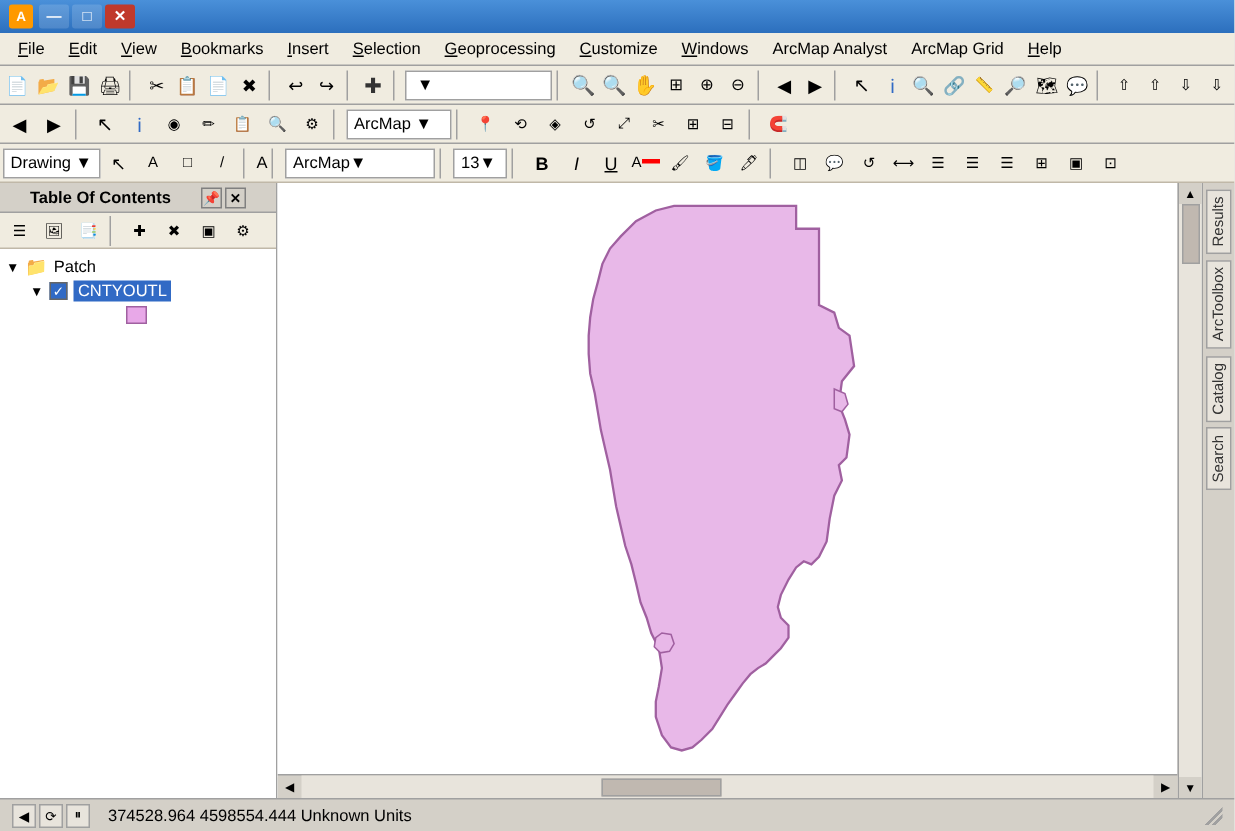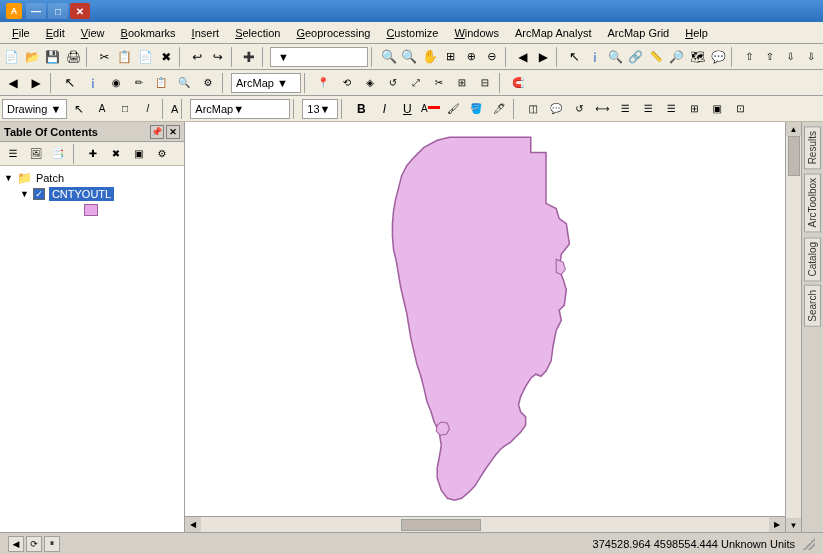--- a/index.html
+++ b/index.html
@@ -110,21 +110,21 @@
       border-right: 1px solid #a0a0a0;
       display: flex;
       flex-direction: column;
       flex-shrink: 0;
     }
     #toc-header {
       background: #d4d0c8;
       height: 20px;
       display: flex;
       align-items: center;
-      padding: 0 4px;
+      padding: 0 20px;
       border-bottom: 1px solid #a0a0a0;
       font-size: 11px;
       font-weight: bold;
     }
     #toc-header .toc-title { flex: 1; }
     #toc-header .toc-controls { display: flex; gap: 2px; }
     #toc-header .toc-btn {
       width: 14px; height: 14px;
       display: flex; align-items: center; justify-content: center;
       font-size: 9px; cursor: pointer;
@@ -283,21 +283,21 @@
     .status-nav {
       display: flex; gap: 2px; align-items: center; margin-right: 4px;
     }
     .status-nav-btn {
       width: 16px; height: 16px;
       background: #e8e4dc;
       border: 1px solid #a0a0a0;
       display: flex; align-items: center; justify-content: center;
       font-size: 9px; cursor: pointer;
     }
-    .status-coords { flex: 1; text-align: right; font-size: 11px; }
+    .status-coords { flex: 1; font-size: 11px; }
     .resize-grip {
       width: 12px; height: 12px;
       background: linear-gradient(135deg, transparent 0%, transparent 50%, #a0a0a0 50%, #a0a0a0 60%, transparent 60%,transparent 70%, #a0a0a0 70%, #a0a0a0 80%, transparent 80%);
     }
   </style>
 </head>
 <body>
 
 <div id="title-bar">
   <div class="title-icon">A</div>

